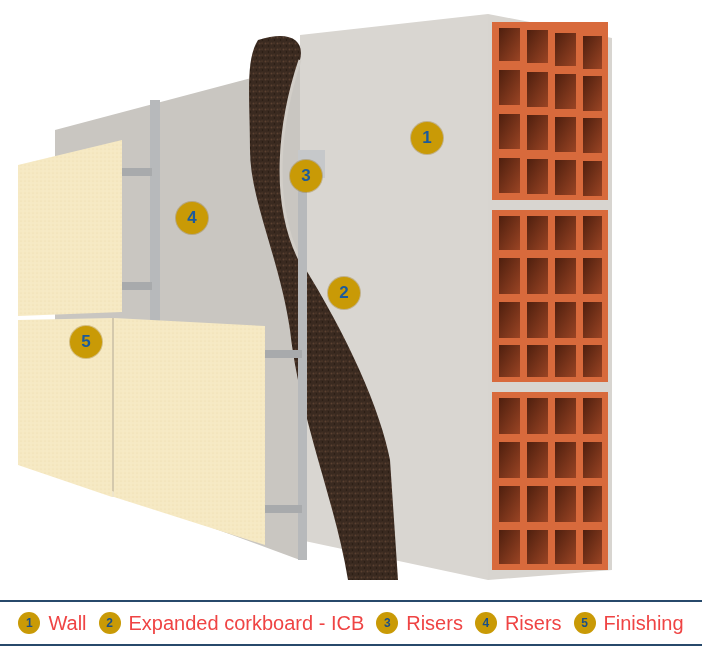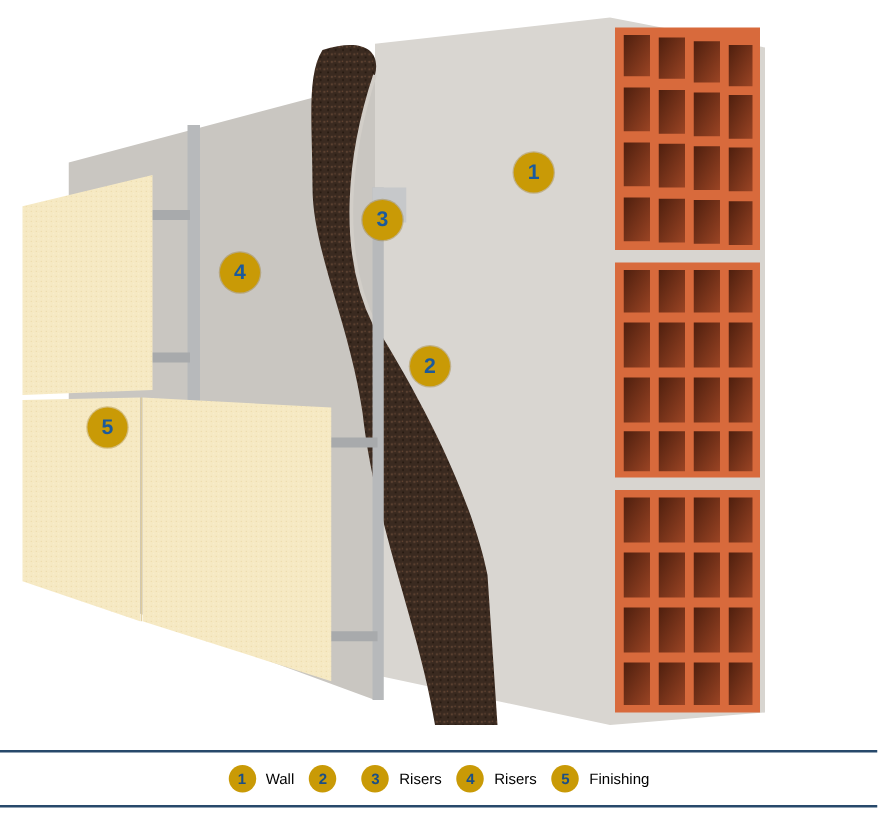--- a/index.html
+++ b/index.html
@@ -7,21 +7,21 @@
   .stage{position:absolute;left:0;top:0;width:702px;height:590px;}
   .stage svg{display:block;}
   .marker{position:absolute;width:32px;height:32px;border-radius:50%;background:#c99a06;
     color:#1b5a9c;font-weight:bold;font-size:17px;display:flex;align-items:center;justify-content:center;
     box-shadow:0 0 0 1px rgba(150,110,0,0.35);}
   .legend{position:absolute;left:0;top:600px;width:702px;height:42px;border-top:2px solid #27496b;border-bottom:2px solid #27496b;
     display:flex;align-items:center;justify-content:center;gap:0;}
   .legend-item{display:flex;align-items:center;margin:0 6px;}
   .legend-badge{width:22px;height:22px;border-radius:50%;background:#c99a06;color:#1b4f86;font-weight:bold;font-size:12px;
     display:flex;align-items:center;justify-content:center;margin-right:8px;}
-  .legend-label{color:#000000;font-size:12px;}
+  .legend-label{color:#ef4444;font-size:20px;}
 </style>
 </head>
 <body>
 
 <div class="stage">
   <svg width="702" height="590" viewBox="0 0 702 590">
     <defs>
       <pattern id="cork" width="6" height="6" patternUnits="userSpaceOnUse">
         <rect width="6" height="6" fill="#3a2a20"></rect>
         <circle cx="1.5" cy="1.5" r="1" fill="#5a4030"></circle>
@@ -134,20 +134,21 @@
   <div class="marker" style="left:70px;top:326px;">5</div>
 </div>
 
 <div class="legend">
   <div class="legend-item">
     <span class="legend-badge">1</span>
     <span class="legend-label">Wall</span>
   </div>
   <div class="legend-item">
     <span class="legend-badge">2</span>
+    <span class="legend-label">Expanded corkboard - ICB</span>
   </div>
   <div class="legend-item">
     <span class="legend-badge">3</span>
     <span class="legend-label">Risers</span>
   </div>
   <div class="legend-item">
     <span class="legend-badge">4</span>
     <span class="legend-label">Risers</span>
   </div>
   <div class="legend-item">

